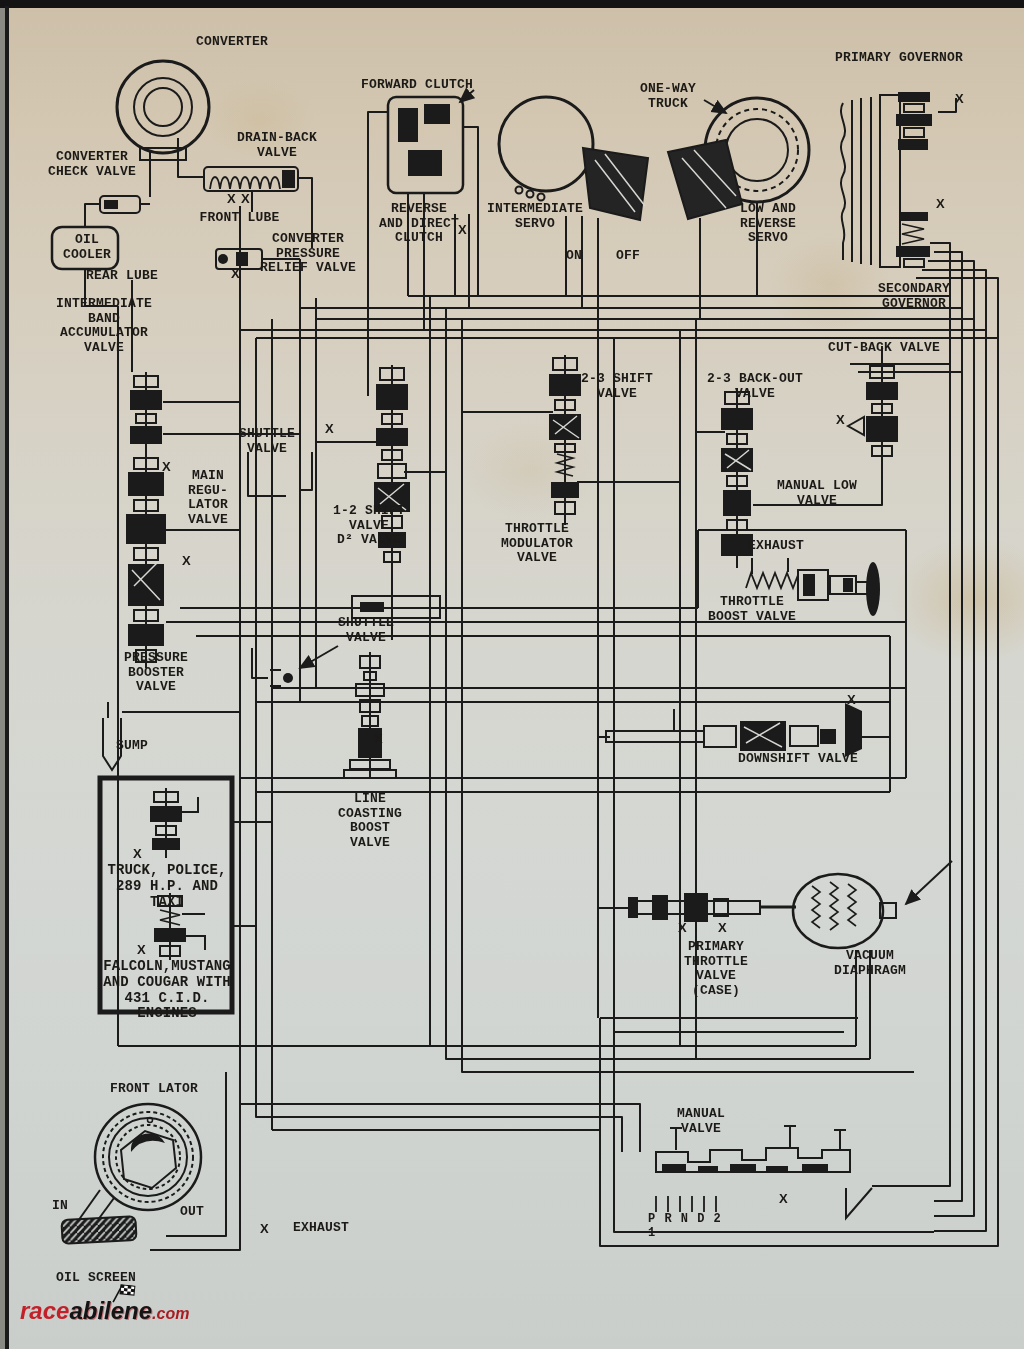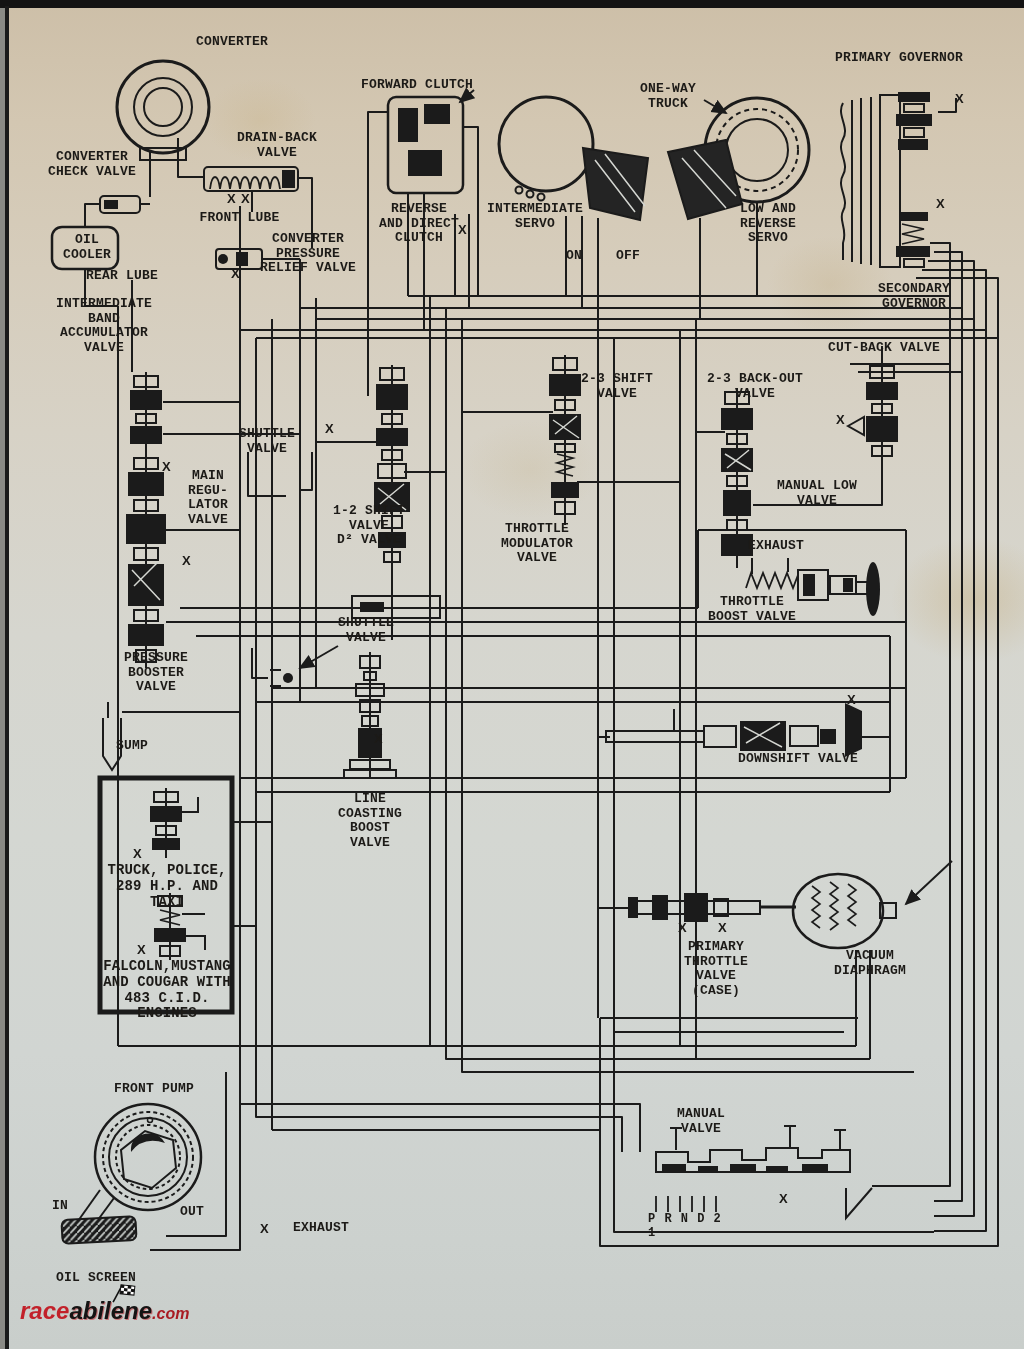--- a/index.html
+++ b/index.html
@@ -423,28 +423,28 @@
 VALVE</div>
   <div class="lb c" style="left:328px;top:792px;width:84px">LINE
 COASTING
 BOOST
 VALVE</div>
   <div class="lb c" style="left:724px;top:752px;width:148px">DOWNSHIFT VALVE</div>
   <div class="lb c sm" style="left:105px;top:863px;width:124px">TRUCK, POLICE,
 289 H.P. AND TAXI</div>
   <div class="lb c sm" style="left:102px;top:959px;width:130px">FALCOLN,MUSTANG
 AND COUGAR WITH
-483 C.I.D. ENGINES</div>
+431 C.I.D. ENGINES</div>
   <div class="lb c" style="left:670px;top:940px;width:92px">PRIMARY
 THROTTLE
 VALVE
 (CASE)</div>
   <div class="lb c" style="left:818px;top:949px;width:104px">VACUUM
 DIAPHRAGM</div>
-  <div class="lb c" style="left:103px;top:1082px;width:102px">FRONT PUMP</div>
+  <div class="lb c" style="left:103px;top:1082px;width:102px">FRONT LATOR</div>
   <div class="lb" style="left:52px;top:1199px">IN</div>
   <div class="lb" style="left:180px;top:1205px">OUT</div>
   <div class="lb" style="left:56px;top:1271px;width:100px">OIL SCREEN</div>
   <div class="lb c" style="left:662px;top:1107px;width:78px">MANUAL
 VALVE</div>
   <div class="lb prnd" style="left:648px;top:1213px;width:90px">P R N D 2 1</div>
 
   <span class="xm" style="left:260px;top:1221px">X</span>
   <div class="lb" style="left:293px;top:1221px">EXHAUST</div>
 

